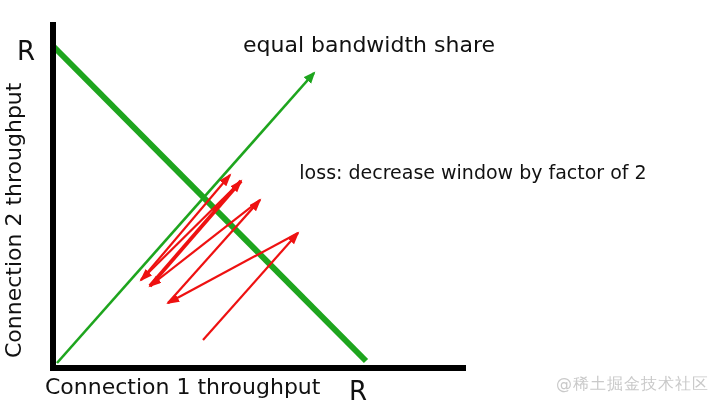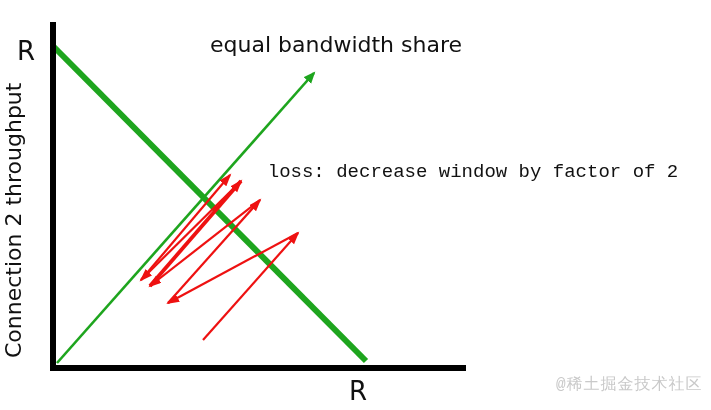--- a/index.html
+++ b/index.html
@@ -13,25 +13,25 @@
     color: #111111;
   }
   .stage svg.canvas {
     position: absolute;
     left: 0; top: 0;
     width: 711px; height: 410px;
   }
   .lbl { position: absolute; white-space: nowrap; color: #111111; }
   .lbl-equal-share {
     left: 210px; top: 32px; width: 285px;
-    text-align: left; font-size: 22px;
+    text-align: right; font-size: 22px;
   }
   .lbl-loss-block {
     left: 253px; top: 158px; width: 440px;
-    text-align: center; font-size: 19px; line-height: 28px; font-family: Liberation Mono, monospace;
+    text-align: center; font-size: 19px; line-height: 28px;
   }
   .lbl-x-axis {
     left: 45px; top: 374px; font-size: 22px;
   }
   .lbl-x-r {
     left: 349px; top: 376px; font-size: 26px;
   }
   .lbl-y-r {
     left: 17px; top: 36px; font-size: 26px;
   }
@@ -40,21 +40,20 @@
     writing-mode: vertical-rl;
     transform: rotate(180deg);
     text-align: center;
     font-size: 22px;
   }
   .lbl-watermark {
     left: 556px; top: 374px;
     font-size: 16px;
     letter-spacing: 1px;
     color: #c9c9c9;
-    font-family: Liberation Mono, monospace;
   }
 </style>
 </head>
 <body>
 
 <div class="stage">
 
   <svg class="canvas" viewBox="0 0 711 410" xmlns="http://www.w3.org/2000/svg">
     <defs>
       <marker id="arrow-green" markerUnits="userSpaceOnUse" markerWidth="16" markerHeight="14" refX="10" refY="5" orient="auto">
@@ -81,17 +80,18 @@
 
   <div class="lbl lbl-equal-share">equal bandwidth share</div>
 
   <div class="lbl lbl-loss-block">
     <div>loss: decrease window by factor of 2</div>
   </div>
 
   <div class="lbl lbl-y-axis">Connection 2 throughput</div>
   <div class="lbl lbl-y-r">R</div>
 
+  <div class="lbl lbl-x-axis">Connection 1 throughput</div>
   <div class="lbl lbl-x-r">R</div>
 
   <div class="lbl lbl-watermark">@稀土掘金技术社区</div>
 
 </div>
 
 </body></html>

